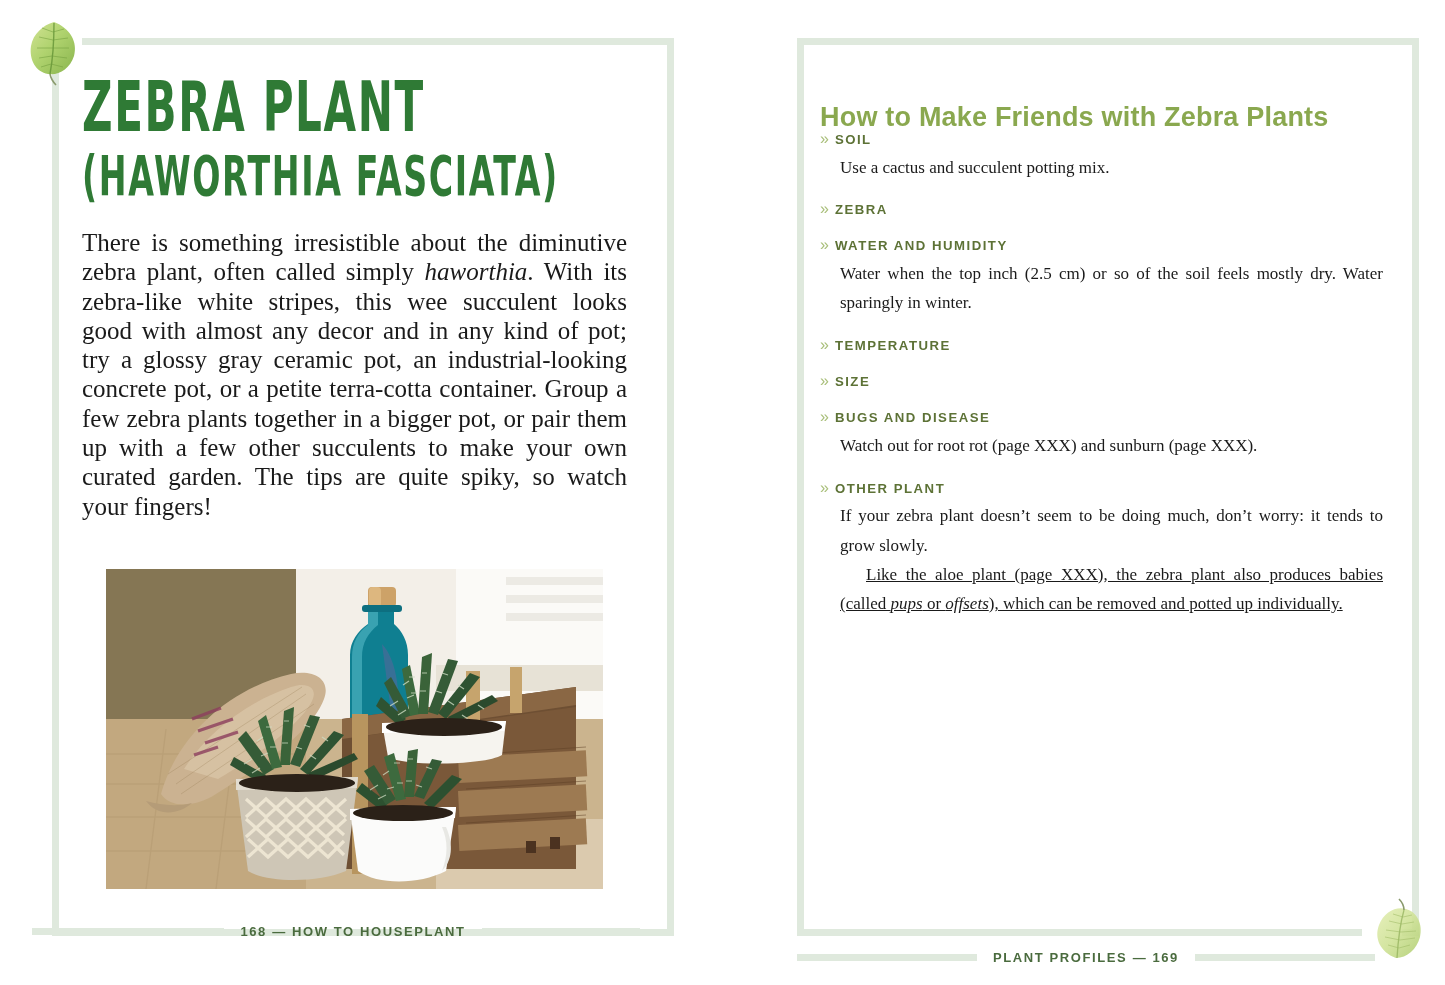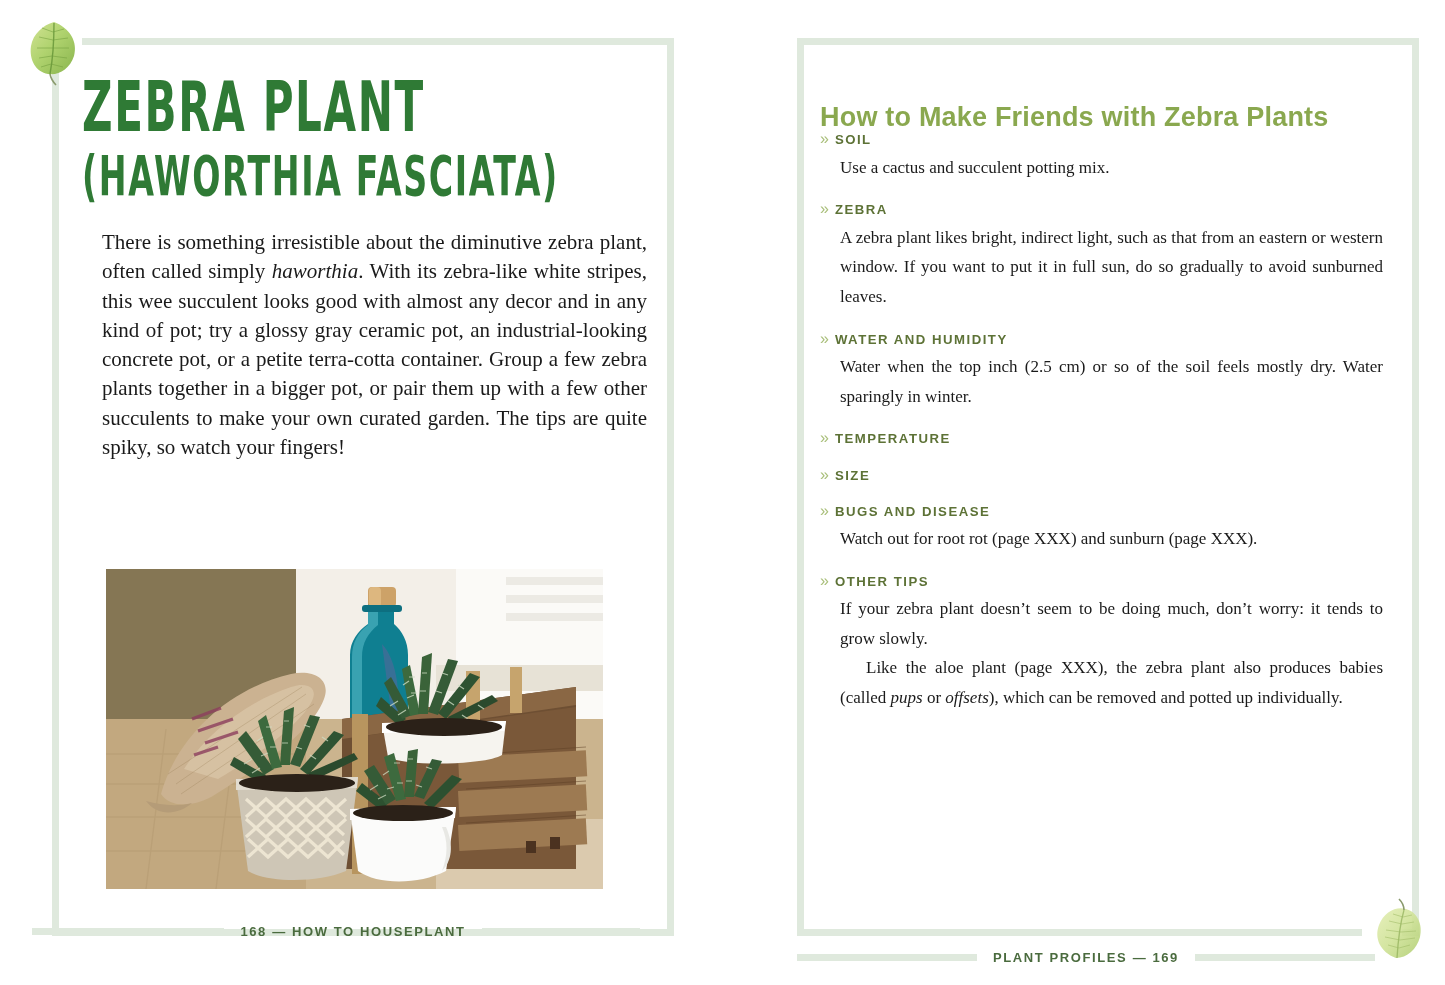--- a/index.html
+++ b/index.html
@@ -71,26 +71,25 @@
   }
   .title-main    { font-size: 57px; }
   .title-latin   { font-size: 45px; margin-top: 20px; }
 
   .body-col {
     position: absolute;
     left: 82px;
     top: 228px;
     width: 545px;
     color: #1a1a1a;
-    font-size: 21px;
+    font-size: 25px;
     line-height: 29.3px;
     text-align: justify;
     text-justify: inter-word;
     hyphens: none;
-    margin-left: 20px;
   }
   .body-col p { margin: 0; }
   .body-col p.indent { text-indent: 26px; }
   .body-col i { font-style: italic; }
 
   
   .photo {
     position: absolute;
     left: 106px;
     top: 569px;
@@ -142,21 +141,21 @@
   }
   .care-body {
     margin-left: 20px;
     color: #1a1a1a;
     font-size: 17px;
     line-height: 29.4px;
     text-align: justify;
     text-justify: inter-word;
   }
   .care-body p { margin: 0; }
-  .care-body p.indent { text-indent: 26px; }
+  .care-body p.indent { text-indent: 26px; text-decoration: underline; }
   .care-body i { font-style: italic; }
 
   
   .footer {
     position: absolute;
     height: 18px;
     display: flex;
     align-items: center;
     justify-content: center;
   }
@@ -397,23 +396,20 @@
       <div class="care-body">
         <p>Use a cactus and succulent potting mix.</p>
       </div>
     </div>
 
     <div class="care-item">
       <div class="care-label">
         <span class="chev">»</span>
         <span>ZEBRA</span>
       </div>
-      <div class="care-body">
-        <p>A zebra plant likes bright, indirect light, such as that from an eastern or western window. If you want to put it in full sun, do so gradually to avoid sunburned leaves.</p>
-      </div>
     </div>
 
     <div class="care-item">
       <div class="care-label">
         <span class="chev">»</span>
         <span>WATER AND HUMIDITY</span>
       </div>
       <div class="care-body">
         <p>Water when the top inch (2.5 cm) or so of the soil feels mostly dry. Water sparingly in winter.</p>
       </div>
@@ -439,21 +435,21 @@
         <span>BUGS AND DISEASE</span>
       </div>
       <div class="care-body">
         <p>Watch out for root rot (page XXX) and sunburn (page XXX).</p>
       </div>
     </div>
 
     <div class="care-item">
       <div class="care-label">
         <span class="chev">»</span>
-        <span>OTHER TIPS</span>
+        <span>OTHER PLANT</span>
       </div>
       <div class="care-body">
         <p>If your zebra plant doesn’t seem to be doing much, don’t worry: it tends to grow slowly.</p>
         <p class="indent">Like the aloe plant (page XXX), the zebra plant also produces babies (called <i>pups</i> or <i>offsets</i>), which can be removed and potted up individually.</p>
       </div>
     </div>
 
   </div>
 
   <div class="footer footer-right">

